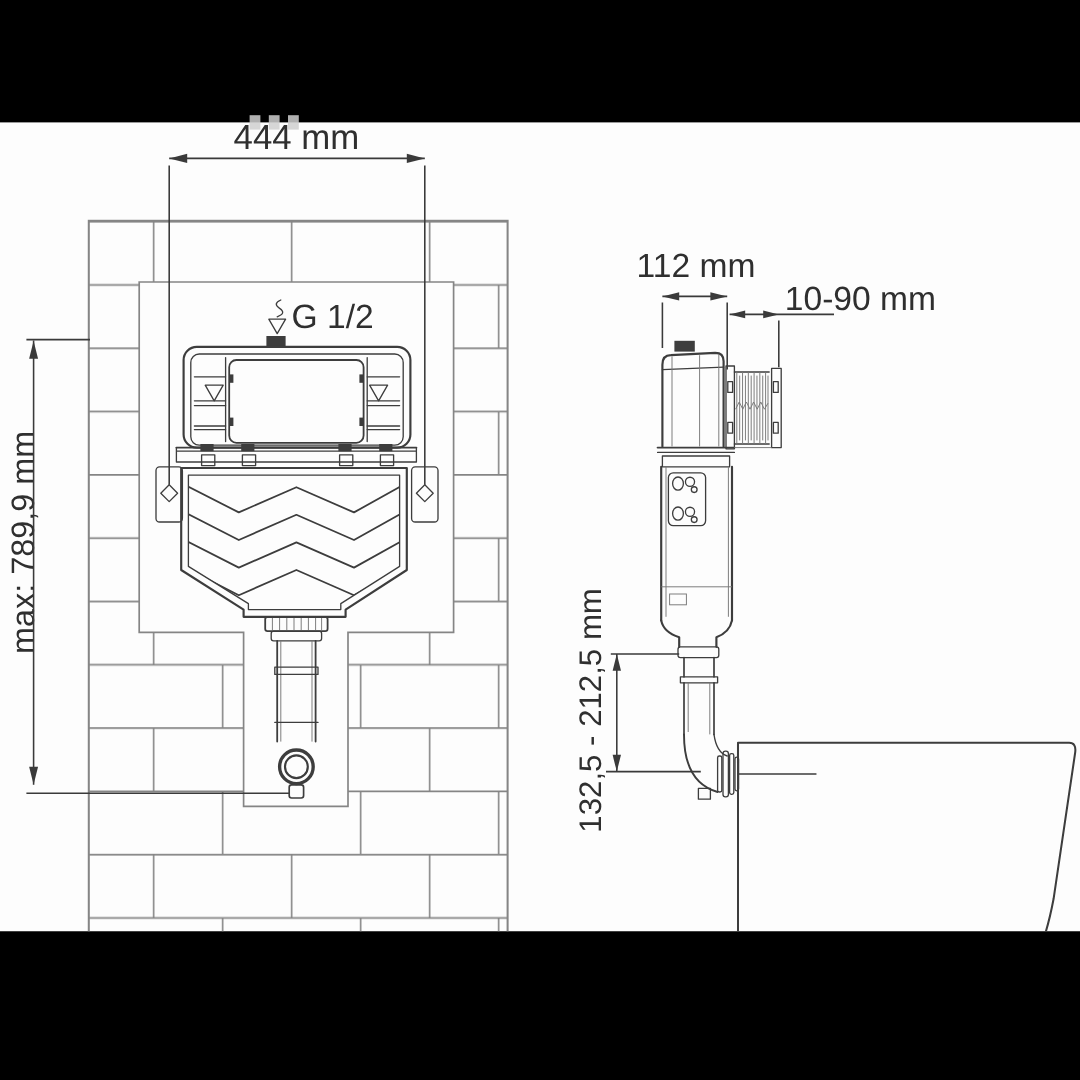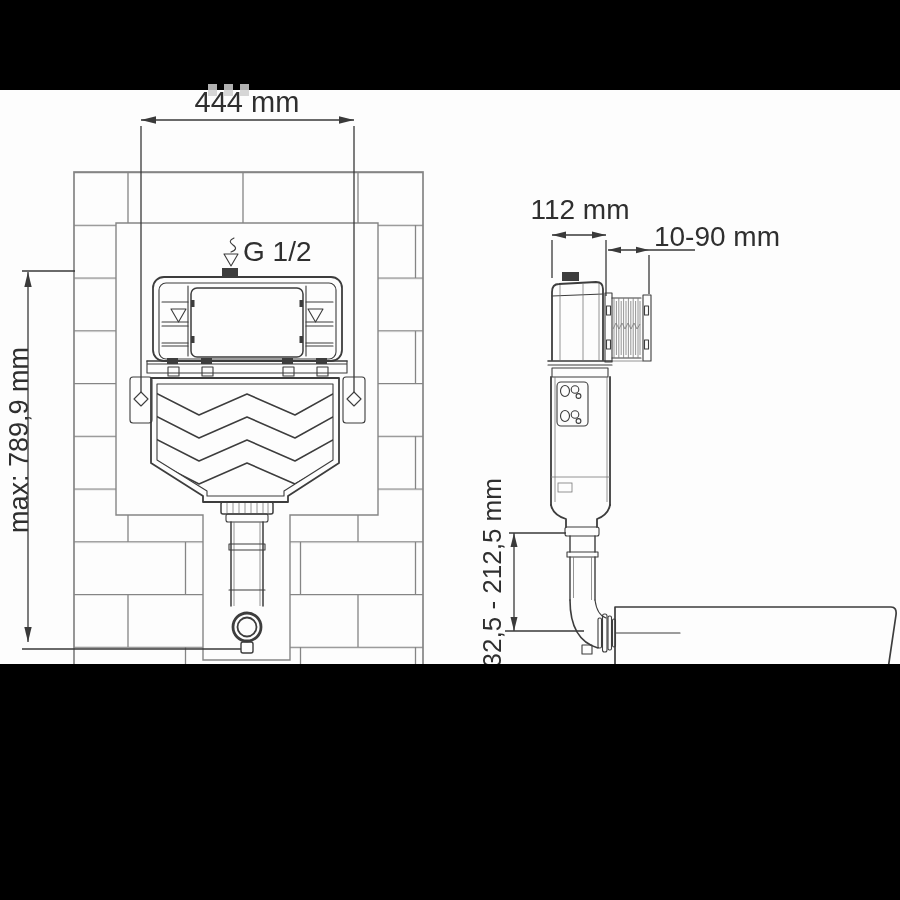--- a/index.html
+++ b/index.html
@@ -1,16 +1,16 @@
 <!DOCTYPE html>
 <html style="--bg: #000000; --paper: #fdfdfd; --line: #3d3d3d; --lineLight: #787878; --brick: #858585; --dim: #3a3a3a; --text: #2f2f2f;"><head>
 <meta charset="utf-8">
 <style>
   html,body{margin:0;padding:0;background:#000;}
-  .stage{position:relative;width:900px;height:664px;background:var(--bg,#000);overflow:hidden;margin:0 auto;}
+  .stage{position:relative;width:900px;height:764px;background:var(--bg,#000);overflow:hidden;margin:12px auto;}
   .stage svg{position:absolute;left:0;top:0;}
   svg text{font-family:"Liberation Sans", sans-serif;fill:var(--text,#2f2f2f);}
   .t29{font-size:29px;}
   .t28{font-size:28px;}
   .t27{font-size:27px;}
   .t26{font-size:26px;}
   .s1{stroke:var(--line,#3d3d3d);stroke-width:1.8;fill:none;stroke-linejoin:round;stroke-linecap:round;}
   .s2{stroke:var(--line,#3d3d3d);stroke-width:1.1;fill:none;stroke-linejoin:round;stroke-linecap:round;}
   .s3{stroke:var(--lineLight,#777);stroke-width:0.8;fill:none;}
   .wallline{stroke:var(--brick,#7e7e7e);stroke-width:1.5;fill:none;}

